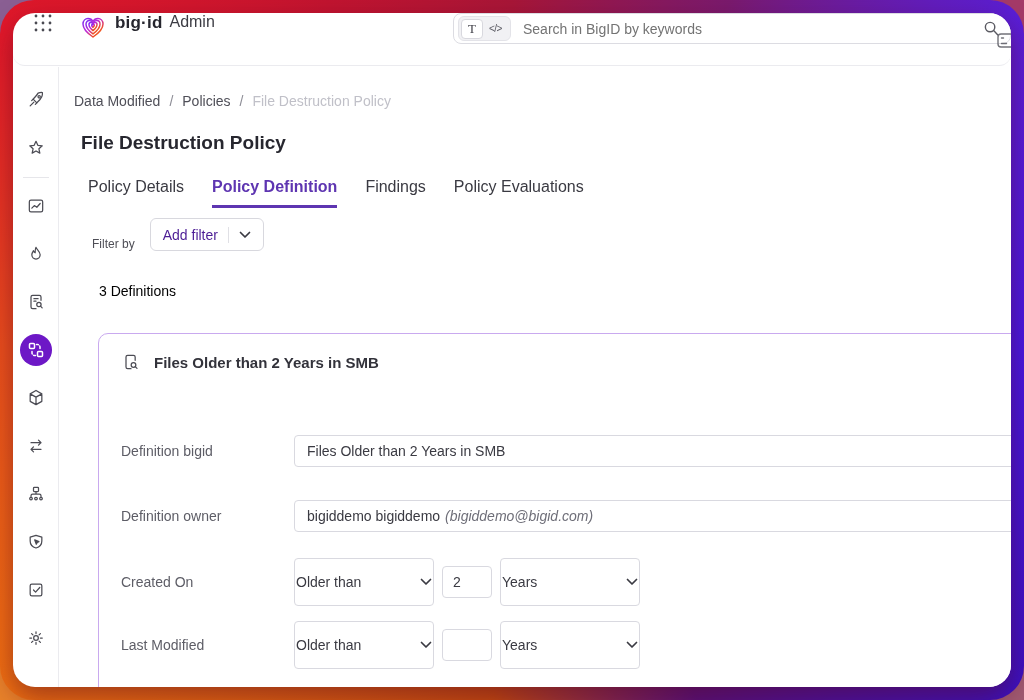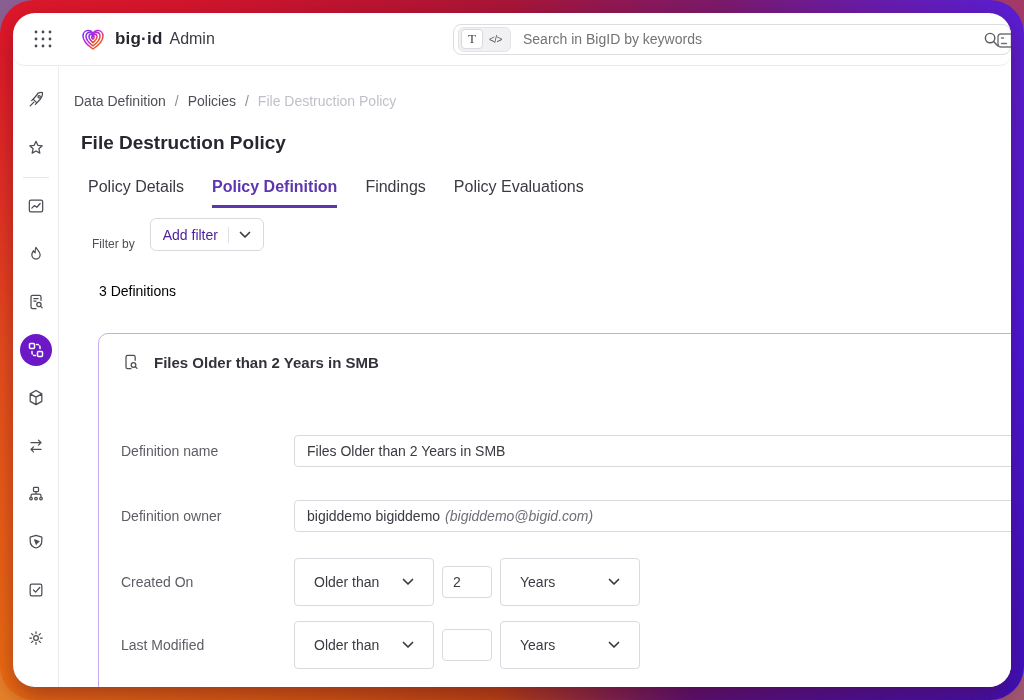--- a/index.html
+++ b/index.html
@@ -19,21 +19,21 @@
     background: conic-gradient(from 0deg at 50% 50%,
       #a81638 0deg, #7a1a6e 32deg, #5a1ed6 56deg, #4517e4 90deg,
       #3a10c2 124deg, #55107e 152deg, #c44a10 183deg, #ef7011 236deg,
       #ea4f1c 270deg, #e2182a 302deg, #c21430 332deg, #a81638 360deg);
   }
   .panel {
     position:absolute; inset:13px; background:#ffffff; border-radius:22px;
     overflow:hidden; box-shadow:0 10px 26px rgba(90,10,30,.5);
   }
   
-  .topbar { height:53px; border-bottom:1px solid #ebebef; display:flex; align-items:center;
+  .topbar { height:53px; border-bottom:1px solid #ebebef; display:flex; align-items:flex-start;
             padding:0 0 0 20px; position:relative;border-radius:12px; }
   .grid-icon { width:20px; height:20px; margin-right:26px; cursor:pointer; }
   .logo { width:28px; height:28px; margin-right:8px; }
   .brand { font-size:17px; font-weight:bold; color:#26262e; letter-spacing:.2px; }
   .brand-suffix { font-size:16px; color:#3c3c44; margin-left:7px; font-weight:400; }
   .searchbar {
     margin-left:auto; width:558px; height:31px; border:1px solid #dcdce2; border-radius:8px;
     display:flex; align-items:center; padding:0 10px 0 4px; background:#fff;
   }
   .mode-group { display:flex; align-items:center; background:#f1f1f4; border:1px solid #e3e3e8;
@@ -81,21 +81,21 @@
   .row-tags     { margin-top:28px; }
   .field-label { width:173px; flex:none; font-size:14px; color:#5d5d66; }
   .text-input { flex:1; height:32px; border:1px solid #d9d9e0; border-radius:4px;
     padding:0 12px; font-size:14px; color:#3a3a42; font-family:"Liberation Sans",sans-serif;
     background:#fff; outline:none; }
   .owner-box { flex:1; height:32px; border:1px solid #d9d9e0; border-radius:4px;
     padding:0 12px; display:flex; align-items:center; gap:5px; font-size:14px; cursor:text; }
   .owner-primary { color:#3a3a42; }
   .owner-secondary { color:#6e6e78;font-style:italic; }
   .select-box { width:140px; height:48px; border:1px solid #d9d9e0; border-radius:4px;
-    display:flex; align-items:center; justify-content:space-between; padding:0 19px;
+    display:flex; align-items:center; justify-content:space-between; padding:0 1px;
     font-size:14px; color:#3a3a42; cursor:pointer; background:#fff; }
   .num-input { width:50px; height:32px; border:1px solid #d9d9e0; border-radius:4px;
     padding:0 10px; font-size:14px; color:#3a3a42; margin:0 8px;
     font-family:"Liberation Sans",sans-serif; outline:none; }
   .plus-btn { font-size:17px; color:#3a3a42; margin-left:39px; cursor:pointer; line-height:1; }
   svg.icn { stroke:#4c4c54; fill:none; stroke-width:1.5; stroke-linecap:round; stroke-linejoin:round; }
   svg.icn-white { stroke:#ffffff; fill:none; stroke-width:1.5; stroke-linecap:round; stroke-linejoin:round; }
 </style>
 </head>
 <body>
@@ -230,21 +230,21 @@
         <div class="side-item">
           <svg class="icn" width="20" height="20" viewBox="0 0 24 24">
             <circle cx="12" cy="12" r="2.8"></circle>
             <path d="M12 4.5v2.2 M12 17.3v2.2 M4.5 12h2.2 M17.3 12h2.2 M6.7 6.7l1.6 1.6 M15.7 15.7l1.6 1.6 M17.3 6.7l-1.6 1.6 M8.3 15.7l-1.6 1.6"></path>
           </svg>
         </div>
       </div>
 
       <div class="main">
         <div class="breadcrumb">
-          <span>Data Definition</span>
+          <span>Data Modified</span>
           <span class="sep">/</span>
           <span>Policies</span>
           <span class="sep">/</span>
           <span class="current">File Destruction Policy</span>
         </div>
 
         <h1 class="page-title">File Destruction Policy</h1>
 
         <div class="tabs">
           <div class="tab">Policy Details</div>
@@ -270,21 +270,21 @@
           <div class="card-head">
             <svg class="icn" width="20" height="20" viewBox="0 0 24 24">
               <path d="M17 10V6a2 2 0 00-2-2H8a2 2 0 00-2 2v12a2 2 0 002 2h4"></path>
               <circle cx="15" cy="15.5" r="2.8"></circle>
                 <path d="M17.1 17.6l2.1 2.1"></path>
             </svg>
             <span class="card-title">Files Older than 2 Years in SMB</span>
           </div>
 
           <div class="field-row row-name">
-            <span class="field-label">Definition name</span>
+            <span class="field-label">Definition bigid</span>
             <input class="text-input" type="text" value="Files Older than 2 Years in SMB" style="">
           </div>
 
           <div class="field-row row-owner">
             <span class="field-label">Definition owner</span>
             <div class="owner-box">
               <span class="owner-primary">bigiddemo bigiddemo</span>
               <span class="owner-secondary">(bigiddemo@bigid.com)</span>
             </div>
           </div>

